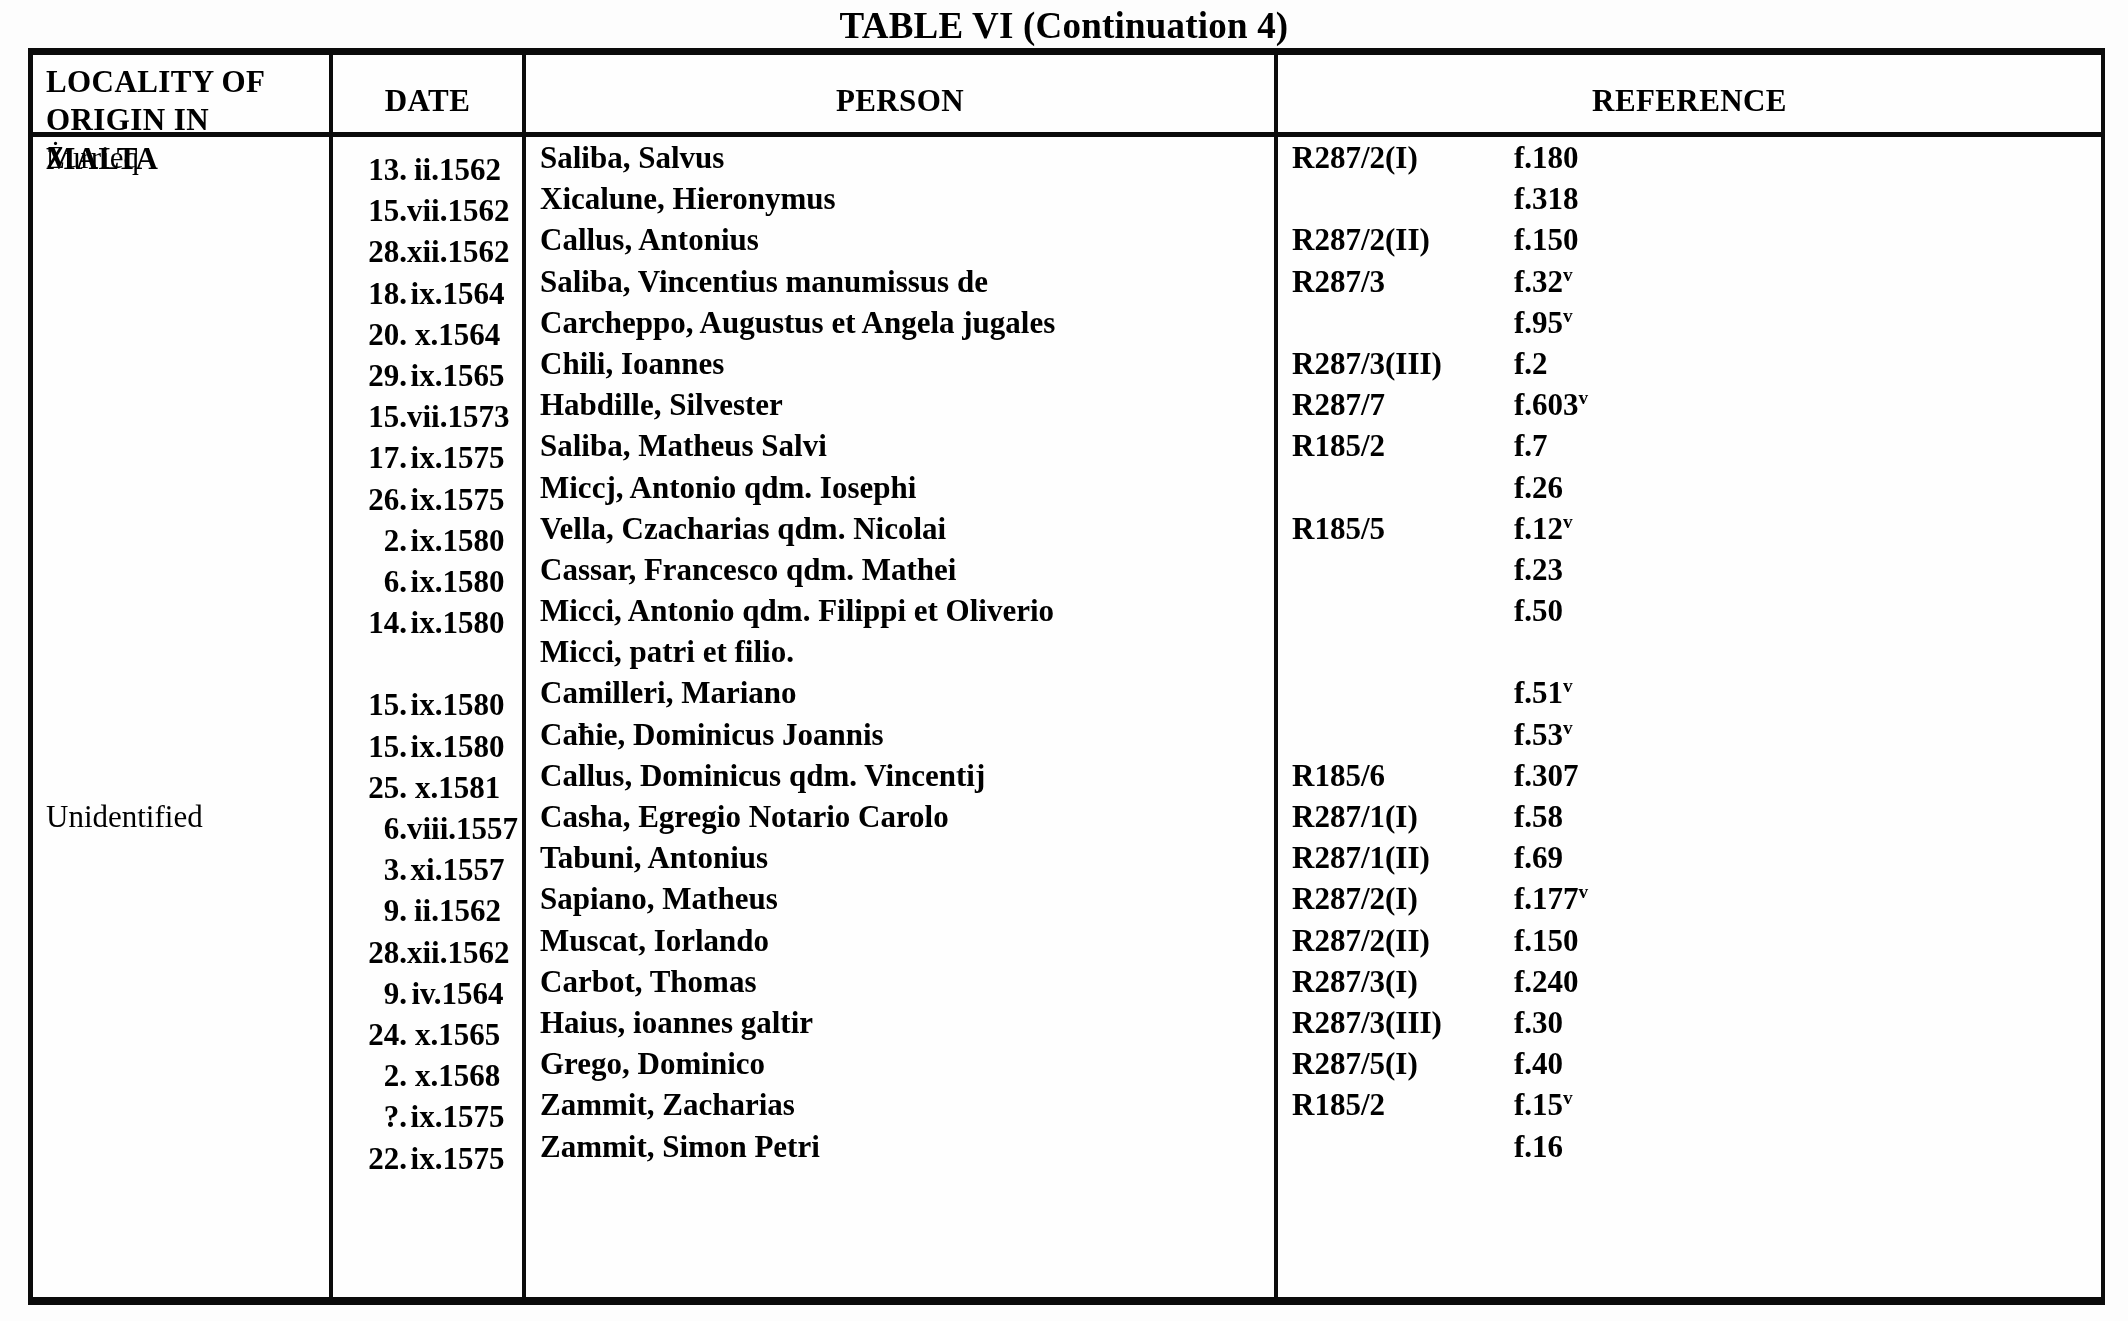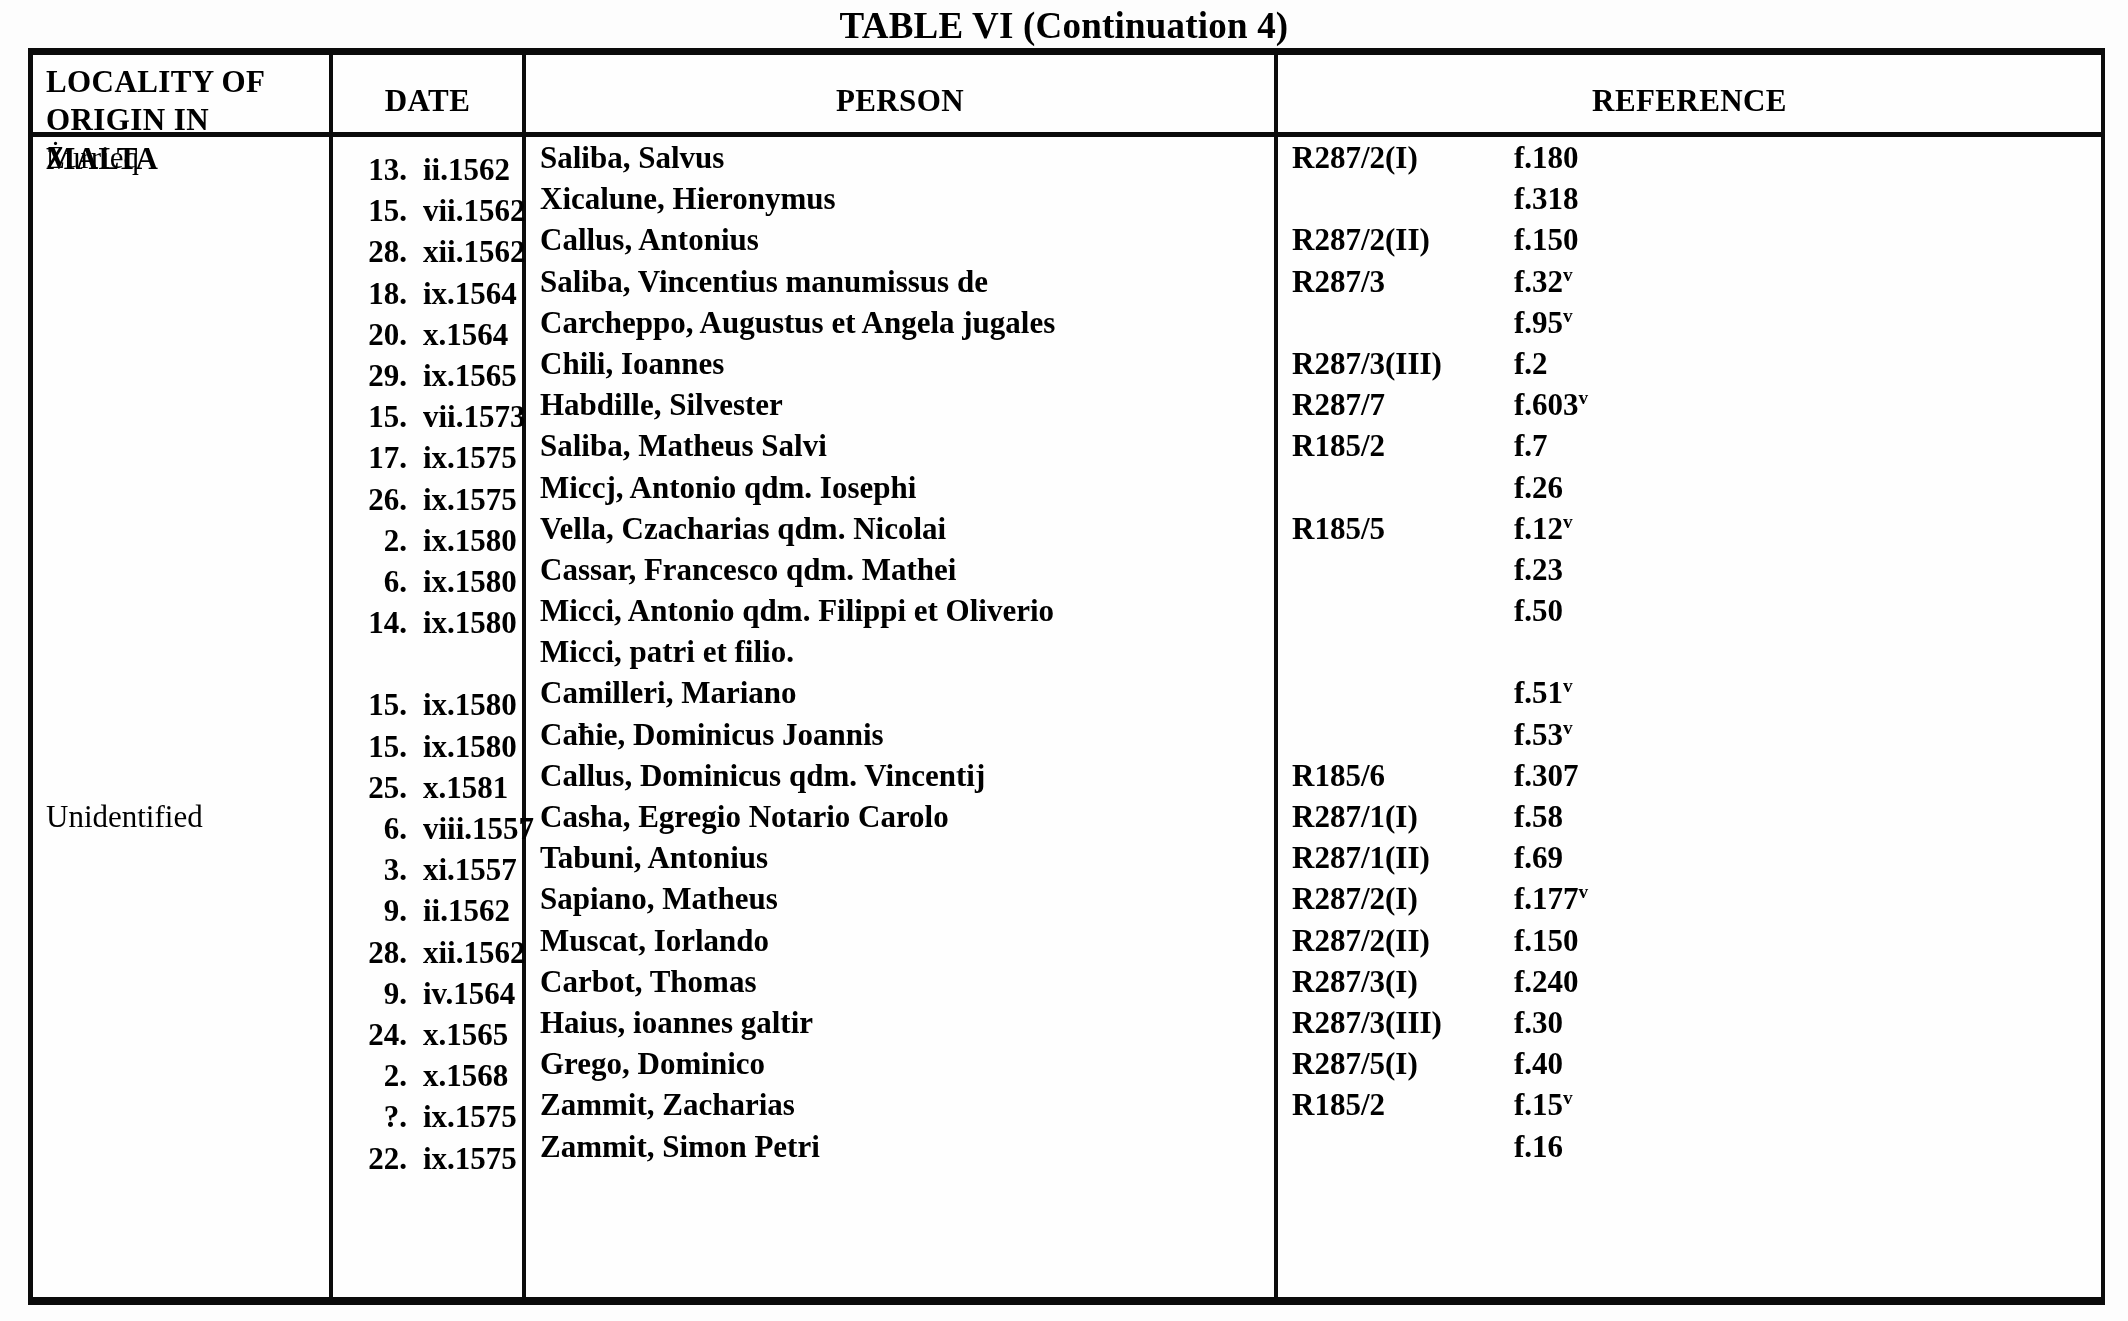--- a/index.html
+++ b/index.html
@@ -159,21 +159,20 @@
   .date-day {
     width: 66px;
     text-align: right;
     flex: 0 0 66px;
     margin-top: 12px;
   }
   .date-my {
     flex: 1 1 auto;
     text-align: center;
     padding-right: 2px;
-    margin-left: 16px;
   }
 
   .person-cell {
     padding-left: 14px;
     height: 41.2px;
     line-height: 41.2px;
   }
 
   .ref-cell {
     display: flex;

